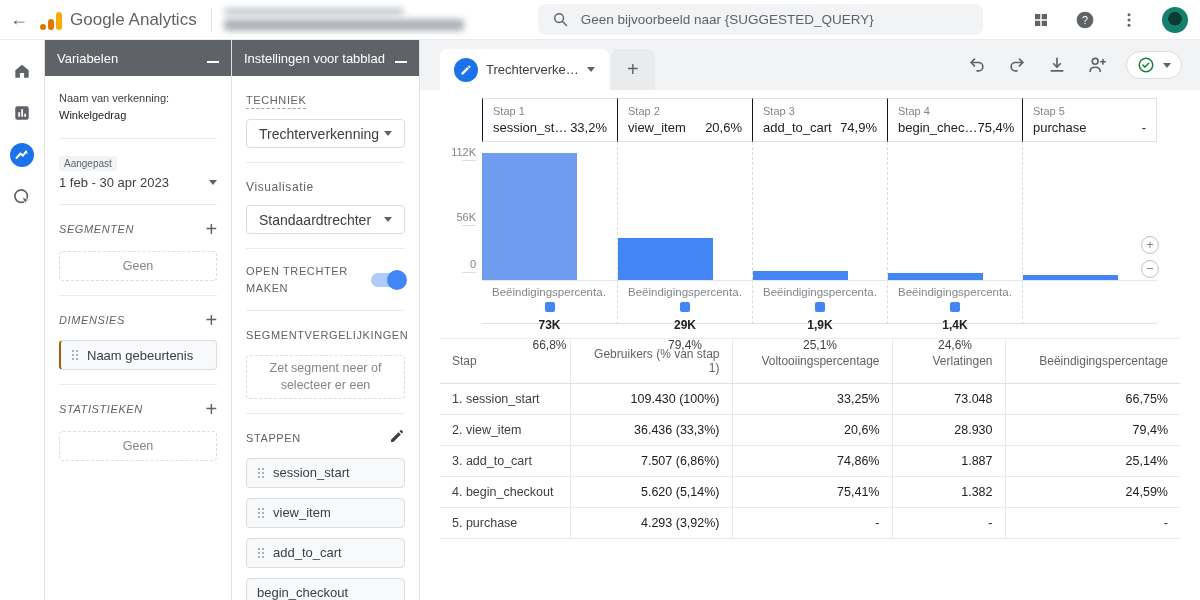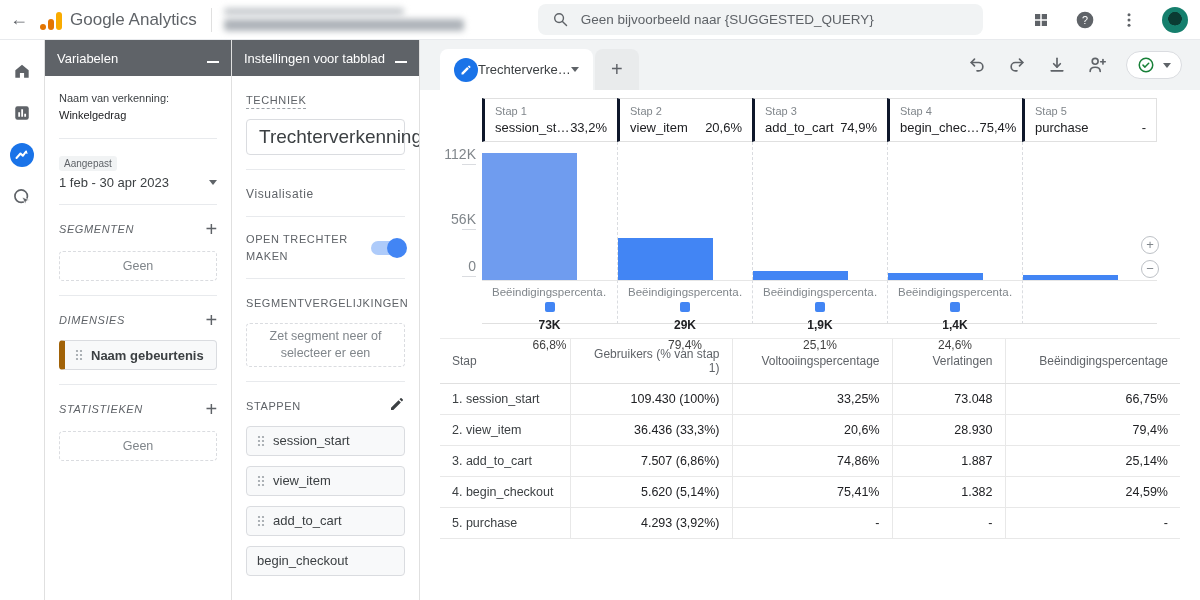--- a/index.html
+++ b/index.html
@@ -41,52 +41,52 @@
   .cap { text-transform:uppercase; }
   .sec-head { display:flex; align-items:center; justify-content:space-between;font-style:italic; }
   .plus-btn { font-size:20px; color:#5f6368; cursor:pointer; line-height:1; font-weight:400; }
   .name-lines { font-size:11px; color:#3c4043; line-height:1.55; }
   .name-lines .val { color:#202124; }
   .badge { display:inline-block; font-size:10px; color:#5f6368; background:#f1f3f4; padding:2px 5px; border-radius:3px; margin-bottom:4px; }
   .date-row { display:flex; align-items:center; justify-content:space-between; font-size:13px; color:#3c4043; cursor:pointer; }
   .caret { width:0; height:0; border-left:4px solid transparent; border-right:4px solid transparent; border-top:5px solid #5f6368; }
   .dashed-btn { margin-top:12px; border:1px dashed #dadce0; border-radius:4px; min-height:30px; display:flex; align-items:center; justify-content:center; font-size:12.5px; color:#80868b; cursor:pointer; text-align:center; padding:4px 8px; line-height:1.35; }
   .chip { margin-top:10px; background:#f8f9fa; border:1px solid #dadce0; border-radius:4px; height:30px; display:flex; align-items:center; gap:8px; padding:0 10px; font-size:13px; color:#3c4043; cursor:grab; }
-  .chip.green-edge { border-left:6px solid #a16207;font-weight:bold; }
+  .chip.green-edge { border-left:2px solid #a16207; }
   .drag-dots { flex:none; display:flex; }
 
   .dd-label { font-size:11px; letter-spacing:.6px; color:#5f6368; display:inline-block; }
   .dd-label.dashed-u { border-bottom:1px dashed #9aa0a6; padding-bottom:2px; }
-  .select { margin-top:10px; border:1px solid #dadce0; border-radius:4px; height:36px; display:flex; align-items:center; justify-content:space-between; padding:0 12px; font-size:19px; color:#3c4043; cursor:pointer; background:#fff; }
+  .select { margin-top:10px; border:1px solid #dadce0; border-radius:4px; height:29px; display:flex; align-items:center; justify-content:space-between; padding:0 12px; font-size:14px; color:#3c4043; cursor:pointer; background:#fff; }
   .toggle-row { display:flex; align-items:center; justify-content:space-between; gap:8px; }
   .toggle { flex:none; width:34px; height:14px; background:#aecbfa; border-radius:7px; position:relative; cursor:pointer; }
   .toggle .knob { position:absolute; right:-2px; top:-3px; width:20px; height:20px; border-radius:50%; background:#4285f4; }
   .steps-head { display:flex; align-items:center; justify-content:space-between; }
 
   
   .main { flex:1; display:flex; flex-direction:column; background:#fff; min-width:0; }
   .tabstrip { height:50px; background:#f1f3f4; display:flex; align-items:flex-end; padding:0 20px; flex:none; position:relative; }
-  .tab-active { background:#fff; border-radius:8px 8px 0 0; height:41px; display:flex; align-items:center; padding:0 14px; cursor:pointer; }
+  .tab-active { background:#fff; border-radius:8px 8px 0 0; height:41px; display:flex; align-items:center; gap:8px; padding:0 14px; cursor:pointer; }
   .tab-pencil { width:24px; height:24px; border-radius:50%; background:#1a73e8; display:flex; align-items:center; justify-content:center; }
   .tab-label { font-size:13px; color:#3c4043; }
   .tab-plus { height:41px; width:44px; background:#e9ebec; border-radius:8px 8px 0 0; margin-left:2px; display:flex; align-items:center; justify-content:center; font-size:20px; color:#5f6368; cursor:pointer; }
   .strip-tools { position:absolute; right:18px; top:0; height:50px; display:flex; align-items:center; gap:18px; }
   .tool-icon { width:22px; height:22px; display:flex; align-items:center; justify-content:center; cursor:pointer; }
   .status-pill { display:flex; align-items:center; gap:8px; background:#fff; border:1px solid #dadce0; border-radius:16px; padding:4px 10px; cursor:pointer; }
 
   .canvas-body { flex:1; padding:8px 0 0 20px; overflow:hidden; }
 
   
   .funnel { display:flex; position:relative; width:717px; }
   .y-gutter { width:42px; position:relative; flex:none; }
-  .tick { position:absolute; right:6px; text-align:right; font-size:14px; color:#80868b; }
+  .tick { position:absolute; right:6px; text-align:right; font-size:11px; color:#80868b; }
   .tick .tline { margin-top:2px; margin-left:auto; width:14px; height:1px; background:#dadce0; }
   .f-cols { display:flex; flex:1; }
   .f-col { width:135px; flex:none; display:flex; flex-direction:column; }
-  .fh { border-top:1px solid #e0e0e0; border-bottom:1px solid #e0e0e0; border-left:3px solid #0f172a; padding:6px 10px 7px; height:44px; }
+  .fh { border-top:1px solid #e0e0e0; border-bottom:1px solid #e0e0e0; border-left:1px solid #0f172a; padding:6px 10px 7px; height:44px; }
   .f-col:last-child .fh { border-right:1px solid #e0e0e0; }
   .fh .stap { font-size:11px; color:#80868b; margin-bottom:3px; }
   .fh .nrow { display:flex; justify-content:space-between; align-items:baseline; font-size:13px; color:#202124; }
   .plot { height:138px; position:relative; }
   .f-col.sep .plot, .f-col.sep .ffoot { border-left:1px dashed #dadce0; }
   .bar { position:absolute; bottom:0; left:0; width:95px; }
   .ffoot { border-top:1px solid #e6e6e6; border-bottom:1px solid #e0e0e0; padding:5px 10px; height:44px; }
   .ffoot .flabel { font-size:11.5px; color:#80868b; white-space:nowrap; overflow:hidden; margin-bottom:4px; }
   .legend-row { display:flex; align-items:center; gap:6px; font-size:12px;flex-direction:column; }
   .sq { width:10px; height:10px; border-radius:2px; background:#4285f4; flex:none; }
@@ -246,20 +246,24 @@
     <div class="panel-body">
       <div class="p-section">
         <span class="dd-label dashed-u cap">TECHNIEK</span>
         <div class="select">
           <span>Trechterverkenning</span>
           <span class="caret"></span>
         </div>
       </div>
       <div class="p-section">
         <span class="dd-label" style="font-size:12px;">Visualisatie</span>
+        <div class="select">
+          <span>Standaardtrechter</span>
+          <span class="caret"></span>
+        </div>
       </div>
       <div class="p-section">
         <div class="toggle-row">
           <span class="small-label cap" style="line-height:1.5;">OPEN TRECHTER MAKEN</span>
           <div class="toggle">
               <div class="knob"></div>
             </div>
         </div>
       </div>
       <div class="p-section">

